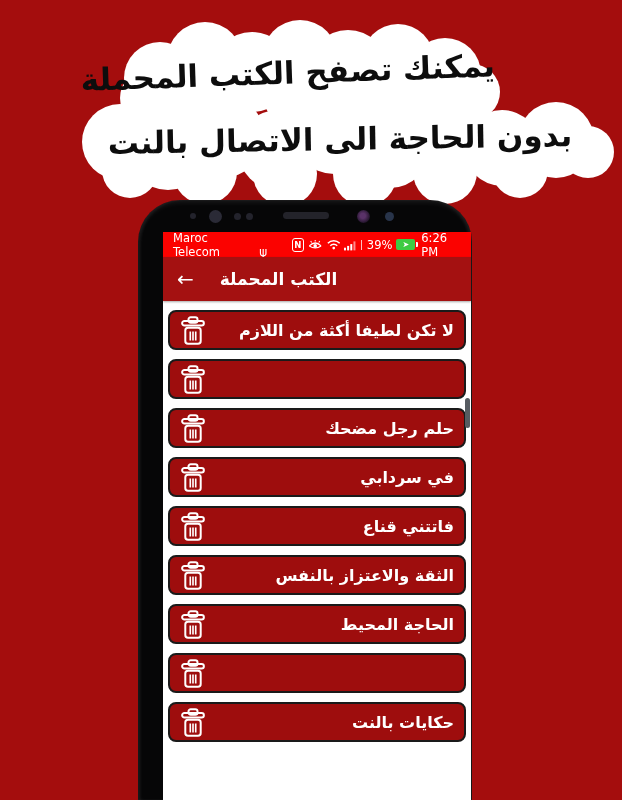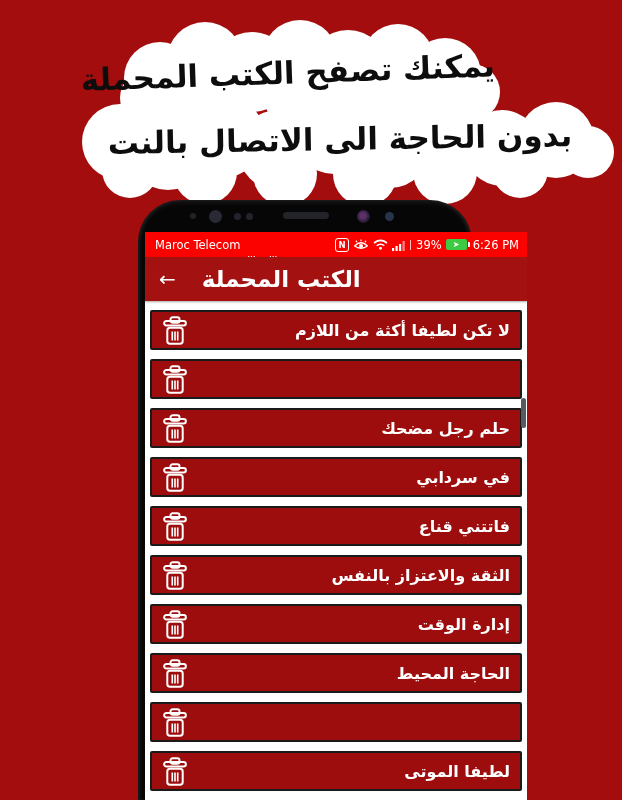--- a/index.html
+++ b/index.html
@@ -21,46 +21,46 @@
   .bezel-top{position:absolute;left:0;top:0;width:100%;height:32px;}
   .dot{position:absolute;border-radius:50%;background:#23232c;}
   .d1{left:52px;top:13px;width:6px;height:6px;}
   .d2{left:71px;top:10px;width:13px;height:13px;background:#2a2a36;}
   .d3{left:96px;top:13px;width:7px;height:7px;}
   .d4{left:108px;top:13px;width:7px;height:7px;}
   .speaker{position:absolute;left:145px;top:12px;width:46px;height:7px;border-radius:4px;background:#23232a;}
   .camera{left:219px;top:10px;width:13px;height:13px;background:radial-gradient(circle at 45% 45%, #5a3268 25%, #1c1124 75%);}
   .d5{left:247px;top:12px;width:9px;height:9px;background:#28344a;}
 
-  .screen{position:absolute;left:7px;top:32px;width:382px;height:568px;background:var(--list-bg,#fff);overflow:hidden;}
+  .screen{position:absolute;left:25px;top:32px;width:308px;height:568px;background:var(--list-bg,#fff);overflow:hidden;}
 
   
   .statusbar{height:25px;background:var(--status-bar,#fb0200);color:#fff;display:flex;
     align-items:center;justify-content:space-between;font-size:11.5px;padding:0 8px 0 10px;box-sizing:border-box;}
   .sb-left{display:flex;align-items:center;gap:7px;}
   .usb{letter-spacing:5px;font-size:12px;margin-top:28px;}
   .sb-right{display:flex;align-items:center;gap:4px;}
   .nfc{display:inline-flex;align-items:center;justify-content:center;width:12px;height:12px;
     border:1.4px solid #fff;border-radius:3px;font-size:8.5px;font-weight:bold;}
   .sb-div{width:1px;height:10px;background:rgba(255,255,255,.75);margin:0 1px;}
   .battery{position:relative;width:21px;height:11px;background:var(--battery-green,#3ecb43);
     border-radius:2px;display:inline-flex;align-items:center;justify-content:center;margin-right:2px;}
   .battery::after{content:"";position:absolute;right:-3px;top:3px;width:2px;height:5px;background:#fff;border-radius:0 1px 1px 0;}
   .bolt{color:#fff;font-size:8px;line-height:1;}
 
   
   .appbar{height:44px;background:var(--header,#a41111);display:flex;align-items:center;
     padding:0 14px;gap:26px;color:#fff;box-shadow:0 1px 2px rgba(0,0,0,.35);position:relative;z-index:2;}
   .back{font-size:20px;line-height:1;cursor:pointer;}
-  .appbar .title{font-size:23px;font-weight:bold;direction:rtl;}
+  .appbar .title{font-size:17px;font-weight:bold;direction:rtl;}
 
   
   .list{height:499px;background:var(--list-bg,#fff);padding:9px 0 0 0;box-sizing:border-box;}
   .row{height:40px;margin:0 5px 9px 5px;background:var(--card,#9e0d0d);
-    border:2px solid var(--card-border,#1a1a1a);border-radius:2px;box-sizing:border-box;
+    border:2px solid var(--card-border,#1a1a1a);border-radius:8px;box-sizing:border-box;
     display:flex;align-items:center;justify-content:space-between;padding:0 10px;cursor:pointer;}
   .trash{background:none;border:none;padding:0;margin:0;display:flex;align-items:center;cursor:pointer;}
   .book-title{color:#fff;font-weight:bold;font-size:16px;direction:rtl;white-space:nowrap;}
 
   .scrollbar{position:absolute;right:1px;top:166px;width:5px;height:30px;background:#565b61;border-radius:3px;}
 </style>
 </head>
 <body>
 
 <div class="page">
@@ -219,31 +219,20 @@
             <svg width="26" height="29" viewBox="0 0 28 32">
               <rect x="9" y="1.5" width="10" height="6" rx="2.5" fill="none" stroke="#fff" stroke-width="2.2"></rect>
               <rect x="2" y="5.5" width="24" height="5" rx="2.5" fill="none" stroke="#fff" stroke-width="2.2"></rect>
               <rect x="5.5" y="13" width="17" height="17.5" rx="3" fill="none" stroke="#fff" stroke-width="2.2"></rect>
               <path d="M11 17 V27 M14 17 V27 M17 17 V27" stroke="#fff" stroke-width="1.8" fill="none"></path>
             </svg>
           </button>
           <span class="book-title">الثقة والاعتزاز بالنفس</span>
         </div>
 
-        <div class="row">
-          <button class="trash">
-            <svg width="26" height="29" viewBox="0 0 28 32">
-              <rect x="9" y="1.5" width="10" height="6" rx="2.5" fill="none" stroke="#fff" stroke-width="2.2"></rect>
-              <rect x="2" y="5.5" width="24" height="5" rx="2.5" fill="none" stroke="#fff" stroke-width="2.2"></rect>
-              <rect x="5.5" y="13" width="17" height="17.5" rx="3" fill="none" stroke="#fff" stroke-width="2.2"></rect>
-              <path d="M11 17 V27 M14 17 V27 M17 17 V27" stroke="#fff" stroke-width="1.8" fill="none"></path>
-            </svg>
-          </button>
-          <span class="book-title">إدارة الوقت</span>
-        </div>
 
         <div class="row">
           <button class="trash">
             <svg width="26" height="29" viewBox="0 0 28 32">
               <rect x="9" y="1.5" width="10" height="6" rx="2.5" fill="none" stroke="#fff" stroke-width="2.2"></rect>
               <rect x="2" y="5.5" width="24" height="5" rx="2.5" fill="none" stroke="#fff" stroke-width="2.2"></rect>
               <rect x="5.5" y="13" width="17" height="17.5" rx="3" fill="none" stroke="#fff" stroke-width="2.2"></rect>
               <path d="M11 17 V27 M14 17 V27 M17 17 V27" stroke="#fff" stroke-width="1.8" fill="none"></path>
             </svg>
           </button>
@@ -263,21 +252,21 @@
 
         <div class="row">
           <button class="trash">
             <svg width="26" height="29" viewBox="0 0 28 32">
               <rect x="9" y="1.5" width="10" height="6" rx="2.5" fill="none" stroke="#fff" stroke-width="2.2"></rect>
               <rect x="2" y="5.5" width="24" height="5" rx="2.5" fill="none" stroke="#fff" stroke-width="2.2"></rect>
               <rect x="5.5" y="13" width="17" height="17.5" rx="3" fill="none" stroke="#fff" stroke-width="2.2"></rect>
               <path d="M11 17 V27 M14 17 V27 M17 17 V27" stroke="#fff" stroke-width="1.8" fill="none"></path>
             </svg>
           </button>
-          <span class="book-title">لطيفا الموتى</span>
+          <span class="book-title">حكايات بالنت</span>
         </div>
 
       </div>
 
       <div class="scrollbar"></div>
     </div>
   </div>
 </div>
 
 </body></html>

